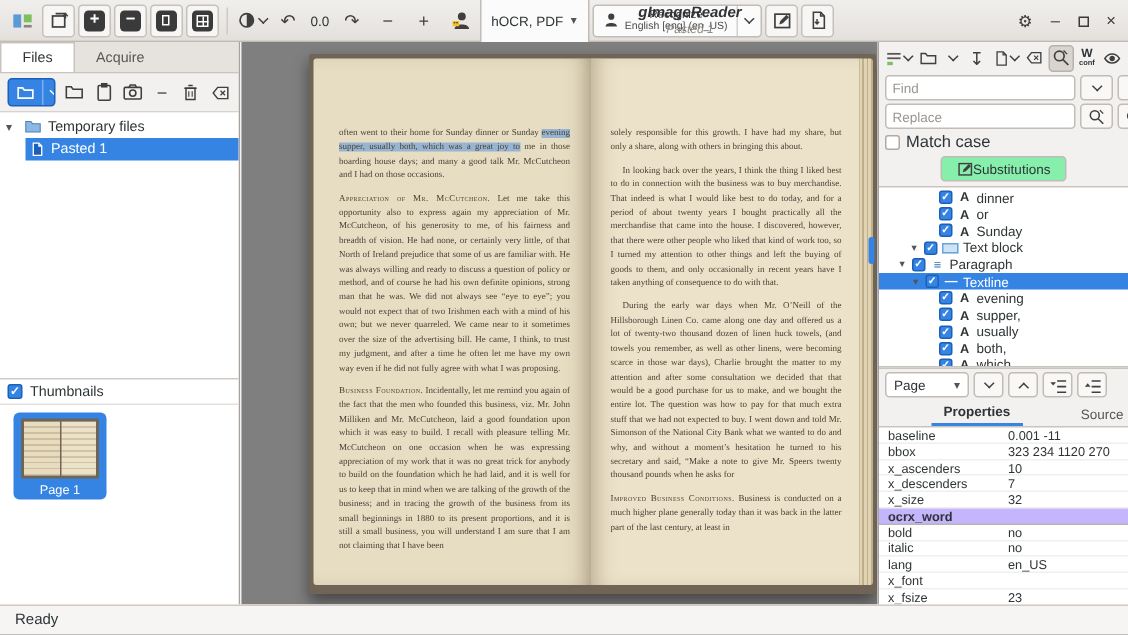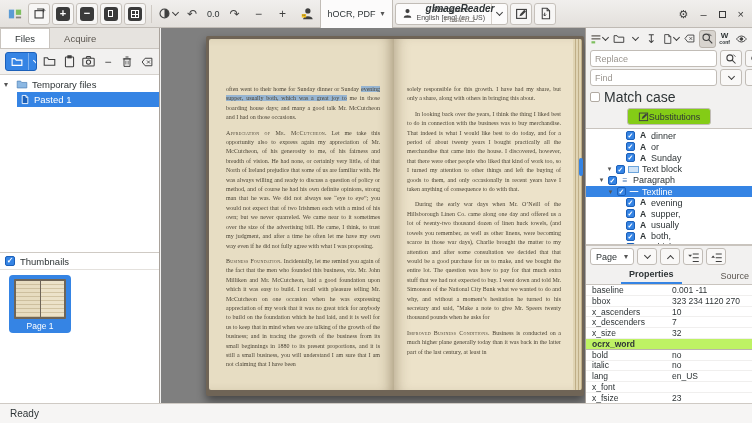--- a/index.html
+++ b/index.html
@@ -104,49 +104,49 @@
   .rbtn.pressed { background:#d8d4cf; border-color:#b8b2ab; }
   .wconf { display:flex; flex-direction:column; align-items:center; line-height:1; }
   .wconf .w { font-size:8px; font-weight:bold; }
   .wconf .c { font-size:5px; font-weight:bold; }
   .frow { display:flex; align-items:center; gap:3px; padding:1px 4px; flex:none; }
   .finput { flex:1; height:17px; border:1px solid #c1bcb6; border-radius:3px; font-size:9px;
             padding:0 4px; background:#fff; font-family:"Liberation Sans", sans-serif; color:#2e3436; }
   .finput::placeholder { color:#9a958f; }
   .sqbtn { width:22px; height:17px; background:#f9f8f7; border:1px solid #c1bcb6; border-radius:3px;
            display:flex; align-items:center; justify-content:center; flex:none; }
-  .mcrow { display:flex; align-items:center; gap:4px; padding:2px 4px; font-size:14px; flex:none; }
+  .mcrow { display:flex; align-items:center; gap:4px; padding:2px 4px; font-size:11px; flex:none; }
   .subrow { display:flex; justify-content:center; padding:1px 4px 3px; flex:none; }
   .subbtn { display:flex; align-items:center; gap:0; height:17px; padding:0 10px; font-size:9px;
-            background:#84cc16; border:1px solid #c1bcb6; border-radius:3px; }
+            background:#86efac; border:1px solid #c1bcb6; border-radius:3px; }
   .rtree { flex:1; background:#fff; border-top:1px solid #c9c4be; border-bottom:1px solid #c9c4be;
            font-size:9px; overflow:hidden; padding-top:1px; }
   .rrow { display:flex; align-items:center; gap:3px; height:11.2px; }
   .rrow.sel { background:#3584e4; color:#fff; }
   .rrow .exp { font-size:7px; width:7px; text-align:center; }
   .rrow .cb { width:9px; height:9px; }
   .rrow .cb .tick { font-size:7px; }
   .ticon { font-weight:bold; font-size:8.5px; width:10px; text-align:center; flex:none; line-height:1; }
   .ticon.blk { width:11px; height:7px; background:#cfe3f7; border:1px solid #6ba4dc; }
   .ticon.par { color:#3a6fb0; }
   .lvl0 { padding-left:20px; } .lvl1 { padding-left:12px; } .lvl2 { padding-left:21px; } .lvl3 { padding-left:40px; }
   .pagenav { display:flex; align-items:center; gap:3px; height:22px; padding:0 4px;
              border-top:1px solid #c9c4be; flex:none; }
-  .pagecombo { display:flex; align-items:center; justify-content:space-between; width:44px; height:17px;
+  .pagecombo { display:flex; align-items:center; justify-content:space-between; width:56px; height:17px;
                background:#fff; border:1px solid #c1bcb6; border-radius:3px; font-size:9px; padding:0 5px; }
   .navbtn { width:20px; height:17px; background:#f9f8f7; border:1px solid #c1bcb6; border-radius:3px;
             display:flex; align-items:center; justify-content:center; }
   .rtabs { display:flex; gap:2px; height:17px; padding:0 6px; align-items:flex-end; flex:none; }
   .rtab { font-size:9px; padding:2px 8px 3px; color:#5a554f;margin-left:29px; }
   .rtab.active { color:#2e3436; border-bottom:2px solid #3584e4; font-weight:bold; }
   .proptable { height:119px; background:#fff; border-top:1px solid #c9c4be; font-size:8.5px; overflow:hidden; flex:none; }
   .prow { display:flex; height:10.8px; align-items:center; border-bottom:1px solid #f0efee; }
   .prow .k { width:84px; padding-left:6px; flex:none; }
   .prow .v { flex:1; padding-left:2px; }
-  .prow.hdr { background:#bef264; font-weight:bold; border-bottom:1px solid #b9b4ae; }
+  .prow.hdr { background:#c4b5fd; font-weight:bold; border-bottom:1px solid #b9b4ae; }
 
   
   .statusbar { position:absolute; left:0; right:0; bottom:0; height:20px; background:#f6f5f4;
                border-top:1px solid #cfcac4; display:flex; align-items:center; padding-left:10px; font-size:10px; }
   svg { display:block; }
 </style>
 </head>
 <body>
 
 <div class="window">
@@ -415,43 +415,43 @@
         </span>
       </div>
       <div class="rbtn">
         <svg width="13" height="12" viewBox="0 0 16 16" fill="none" stroke="#3f3f3f" stroke-width="1.3">
             <path d="M1.5 8s2.5-4 6.5-4 6.5 4 6.5 4-2.5 4-6.5 4S1.5 8 1.5 8z"></path>
             <circle cx="8" cy="8" r="1.8" fill="#3f3f3f"></circle>
           </svg>
       </div>
     </div>
     <div class="frow">
+      <input class="finput" placeholder="Find" style="">
+      <div class="sqbtn">
+          <span class="chev"></span>
+        </div>
+      <div class="sqbtn"></div>
+    </div>
+    <div class="frow">
       <input class="finput" placeholder="Replace" style="">
       <div class="sqbtn">
         <svg width="12" height="12" viewBox="0 0 16 16" fill="none" stroke="#3f3f3f" stroke-width="1.4">
             <circle cx="6.5" cy="6.5" r="4"></circle>
             <path d="M9.5 9.5L14 14"></path>
             <path d="M11 2l3 3" stroke-width="1.1"></path>
           </svg>
       </div>
       <div class="sqbtn">
         <svg width="12" height="12" viewBox="0 0 16 16" fill="none" stroke="#3f3f3f" stroke-width="1.4">
             <circle cx="6" cy="7" r="3.6"></circle>
             <path d="M8.7 9.7L13 14"></path>
             <path d="M10 2l4 4M14 2l-4 4" stroke-width="1.1"></path>
           </svg>
       </div>
     </div>
-    <div class="frow">
-      <input class="finput" placeholder="Find" style="">
-      <div class="sqbtn">
-          <span class="chev"></span>
-        </div>
-      <div class="sqbtn"></div>
-    </div>
     <div class="mcrow">
       <span class="cb empty"></span>
       <span>Match case</span>
     </div>
     <div class="subrow">
       <div class="subbtn">
         <svg width="11" height="11" viewBox="0 0 16 16" fill="none" stroke="#3f3f3f" stroke-width="1.4">
             <rect x="2" y="3" width="12" height="11"></rect>
             <path d="M5.5 11.5l1-3 5-5 2 2-5 5z" fill="#3f3f3f" stroke="none"></path>
           </svg>

